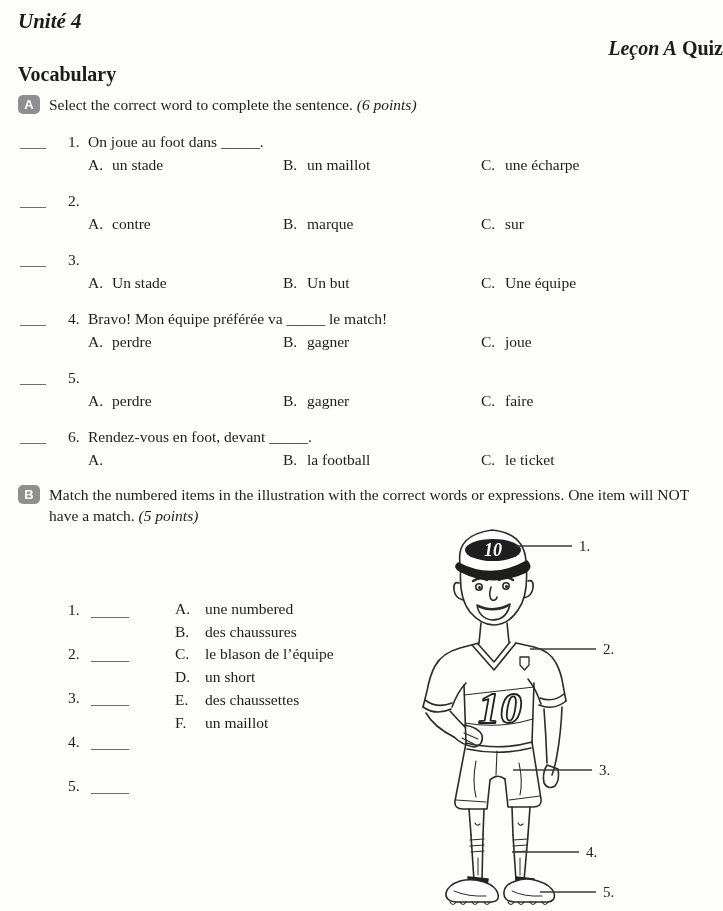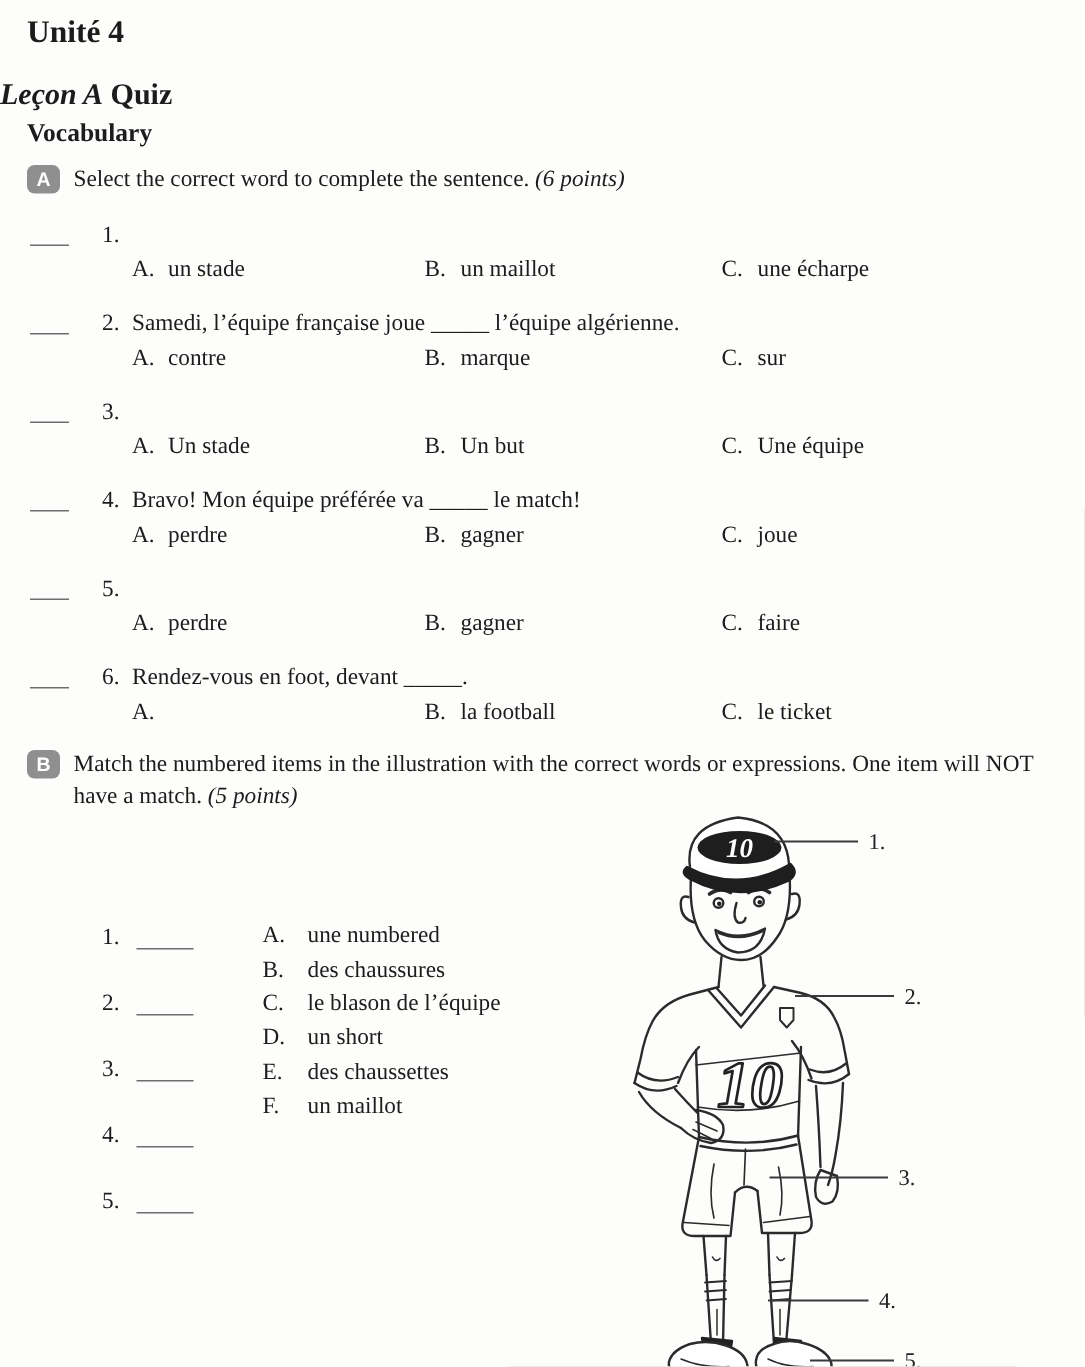--- a/index.html
+++ b/index.html
@@ -1,23 +1,23 @@
 <!DOCTYPE html>
 <html><head>
 <meta charset="utf-8">
 <style>
   html,body{margin:0;padding:0;background:#ddd;}
   .page{position:relative;width:723px;height:911px;background:#fdfdfc;overflow:hidden;
         font-family:"Liberation Serif","DejaVu Serif",serif;color:#1c1c1c;}
 
-  .unit-title{padding:8px 0 0 18px;font-size:21px;line-height:26px;font-weight:bold;}
-  .quiz-title{margin-top:18px;text-align:left;font-size:20px;line-height:23px;}
+  .unit-title{padding:8px 0 0 18px;font-size:21px;line-height:26px;font-weight:bold;font-style:italic;}
+  .quiz-title{margin-top:3px;text-align:right;font-size:20px;line-height:23px;}
   .quiz-title .lesson{font-weight:bold;font-style:italic;}
   .quiz-title .suffix{font-weight:bold;}
-  .vocab-heading{margin:3px 0 0 18px;font-size:17px;line-height:22px;font-weight:bold;}
+  .vocab-heading{margin:3px 0 0 18px;font-size:20px;line-height:22px;font-weight:bold;}
 
   .sec-header{display:flex;align-items:flex-start;gap:9px;margin:9px 18px 0 18px;
               font-size:15.5px;line-height:21px;}
   .sec-header.second{margin-top:2px;}
   .badge{flex:0 0 auto;width:22px;height:19px;margin-top:1px;border-radius:5px;
          background:#8f8f8f;color:#fff;font-family:"Liberation Sans",sans-serif;
          font-weight:bold;font-size:13px;display:flex;align-items:center;justify-content:center;}
   .sec-text{max-width:650px;}
   .points{font-style:italic;font-family:Liberation Serif, serif;}
 
@@ -67,20 +67,21 @@
       <span class="points">(6 points)</span>
     </span>
   </div>
 
   <div class="questions">
 
     <div class="question">
       <div class="q-line">
         <span class="ans-blank"></span>
         <span class="q-num">1.</span>
+        <span class="q-text">On joue au foot dans _____.</span>
       </div>
       <div class="options">
         <span class="opt opt-a">
             <span class="opt-letter">A.</span>
             <span>un stade</span>
           </span>
         <span class="opt opt-b">
             <span class="opt-letter">B.</span>
             <span>un maillot</span>
           </span>
@@ -88,21 +89,20 @@
             <span class="opt-letter">C.</span>
             <span>une écharpe</span>
           </span>
       </div>
     </div>
 
     <div class="question">
       <div class="q-line">
         <span class="ans-blank"></span>
         <span class="q-num">2.</span>
-        <span class="q-text">Samedi, l’équipe française joue _____ l’équipe algérienne.</span>
       </div>
       <div class="options">
         <span class="opt opt-a">
             <span class="opt-letter">A.</span>
             <span>contre</span>
           </span>
         <span class="opt opt-b">
             <span class="opt-letter">B.</span>
             <span>marque</span>
           </span>

